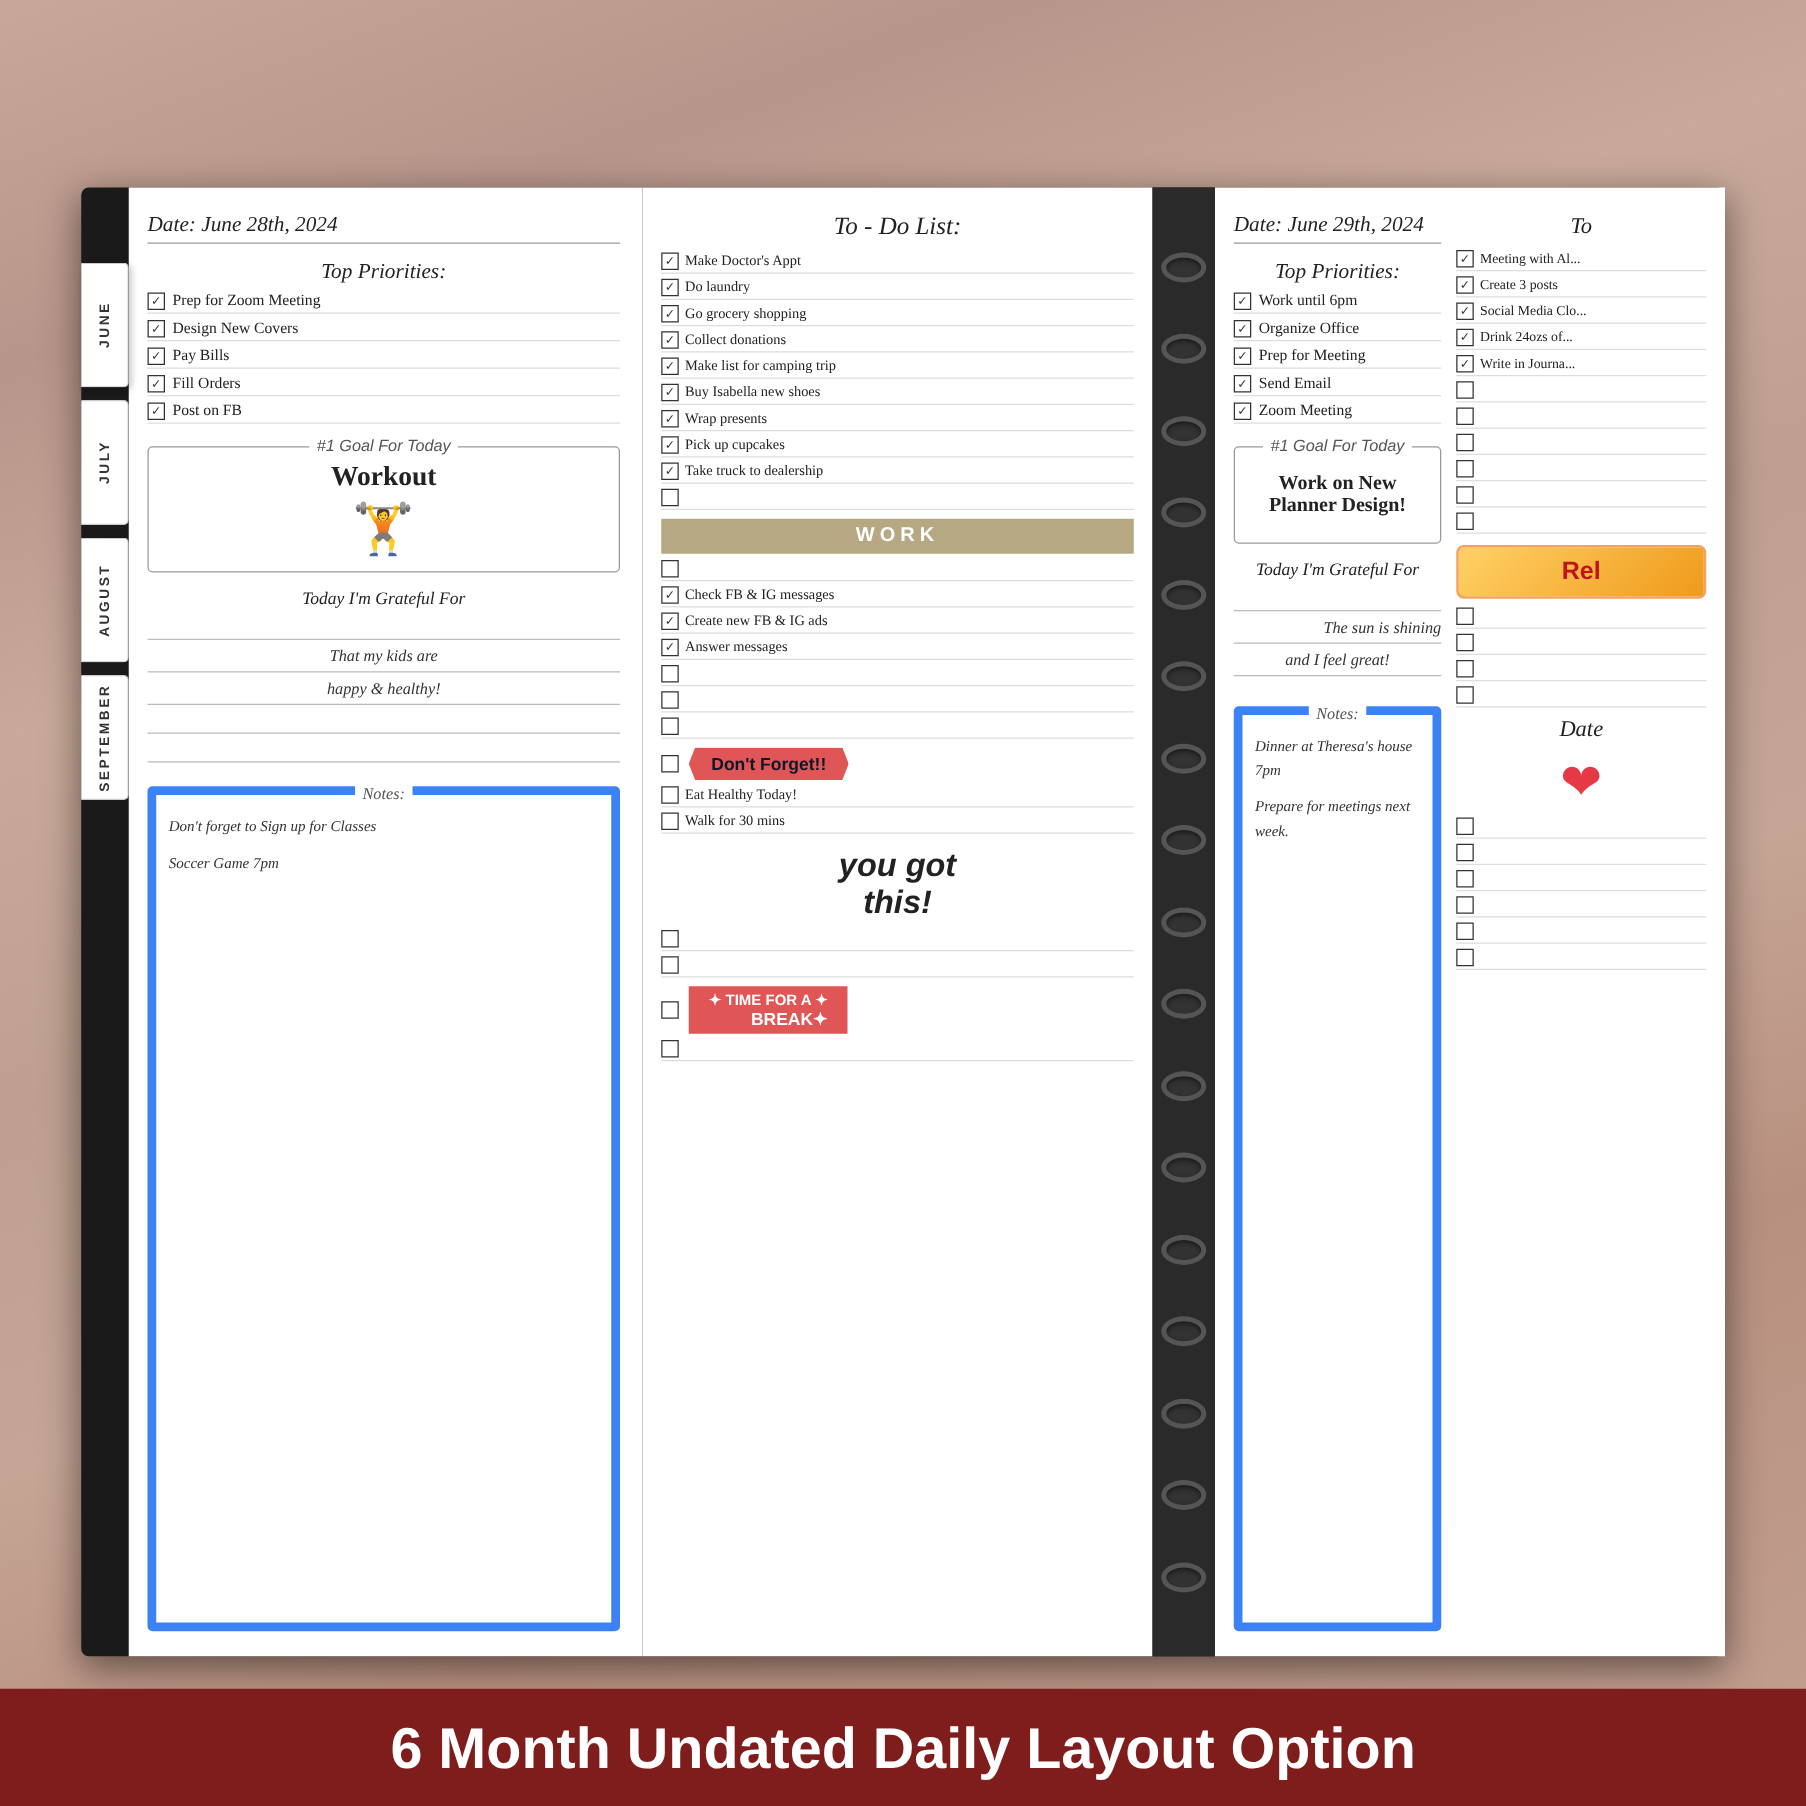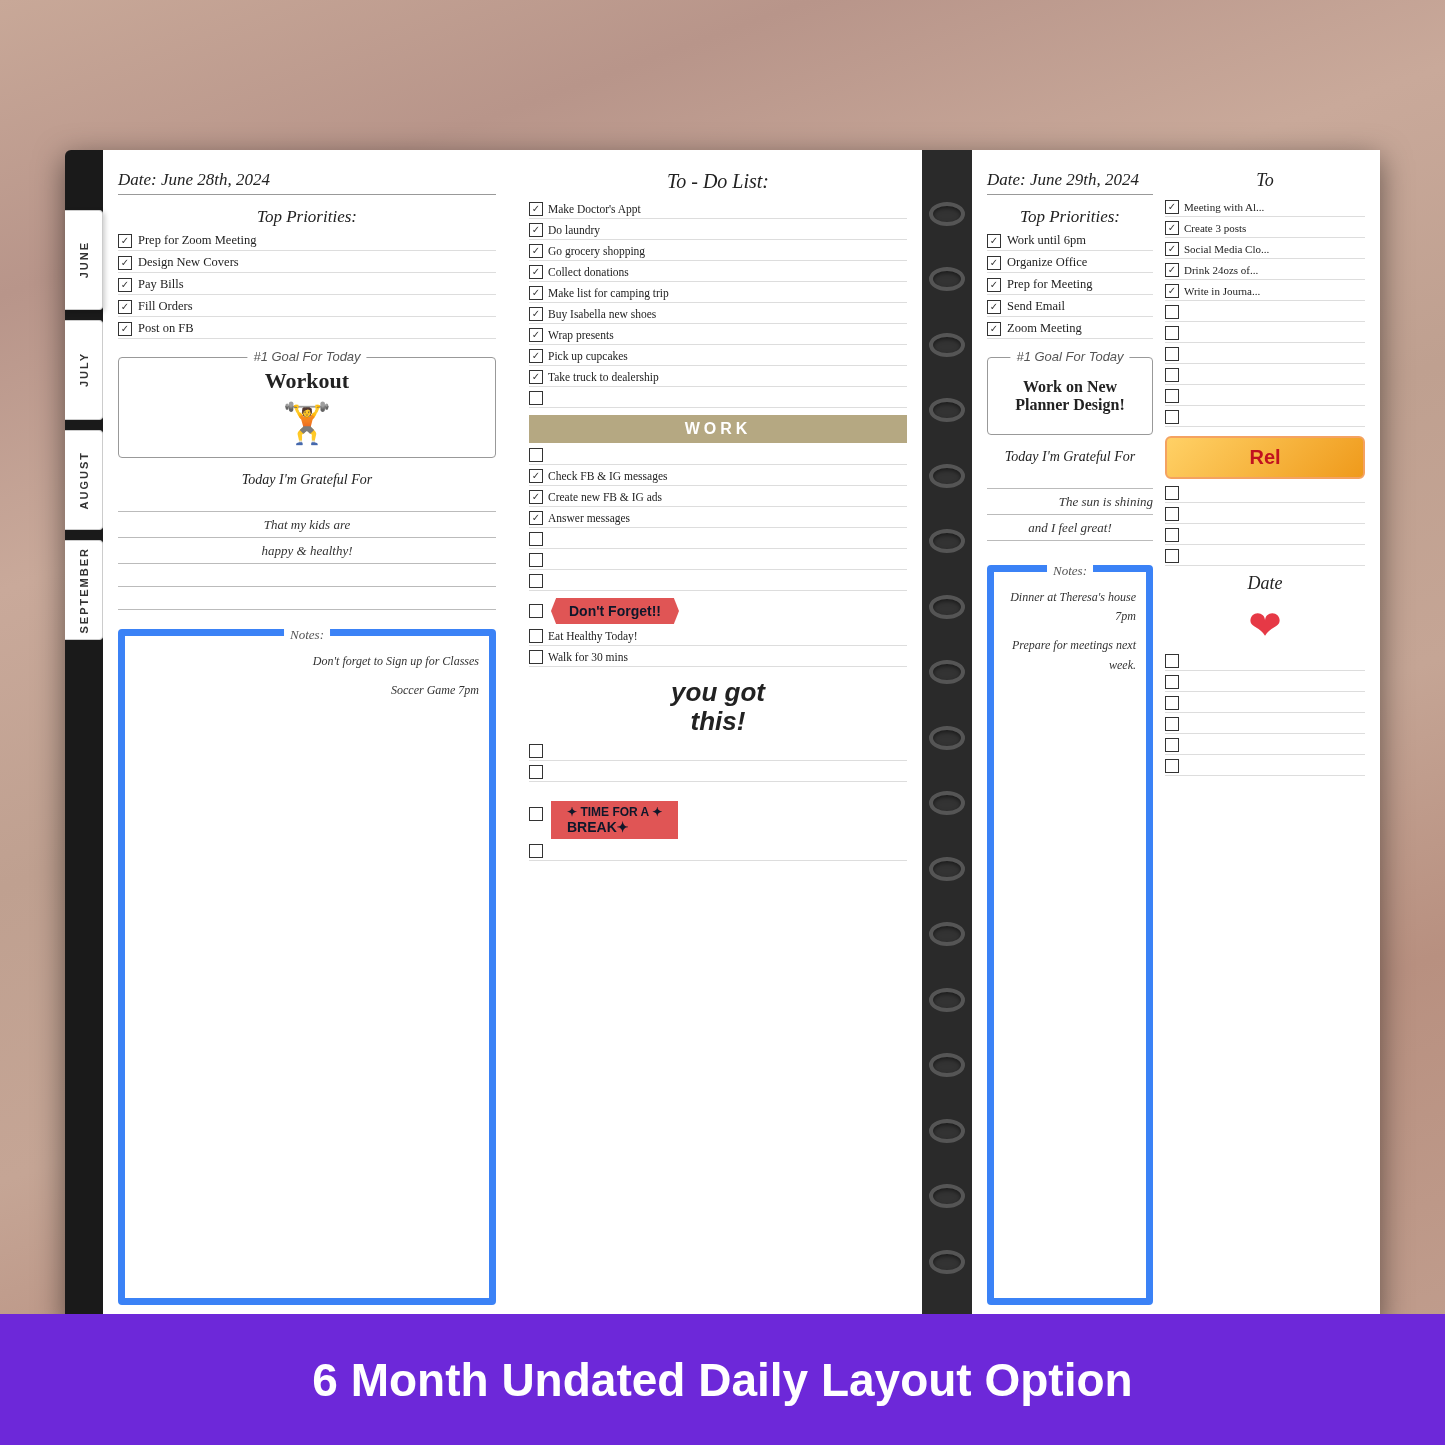--- a/index.html
+++ b/index.html
@@ -23,22 +23,22 @@
         #bfa090 45%, #c5a595 60%,
         #b89080 75%, #c2a090 100%
       );
       z-index: 0;
     }
 
     
     .bottom-label {
       position: absolute;
       bottom: 0; left: 0; right: 0;
-      height: 131px;
-      background: #6d28d9;
+      height: 94px;
+      background: #7f1d1d;
       display: flex;
       align-items: center;
       justify-content: center;
       z-index: 10;
     }
     .bottom-label span {
       color: white;
       font-size: 46px;
       font-weight: 700;
       font-family: Arial, sans-serif;
@@ -285,21 +285,21 @@
       left: 50%;
       transform: translateX(-50%);
       background: white;
       padding: 0 6px;
     }
     .notes-text {
       font-family: 'Georgia', serif;
       font-style: italic;
       font-size: 12px;
       color: #333;
-      text-align: right;
+      text-align: left;
       margin-top: 6px;
       line-height: 1.6;
     }
 
     
     .todo-title {
       font-family: 'Georgia', serif;
       font-style: italic;
       font-size: 20px;
       text-align: center;
@@ -524,21 +524,21 @@
 
       <div class="todo-item">
         <div class="check-box"></div>
       </div>
       <div class="todo-item">
         <div class="check-box"></div>
       </div>
 
       <div style="display:flex; align-items:center; gap:8px; margin: 4px 0;">
         <div class="check-box"></div>
-        <div style="background:#e05555; color:#0f172a; padding: 4px 16px; font-size:12px; font-weight:700; font-family:Arial,sans-serif; text-align:left;margin-top:12px;">
+        <div style="background:#e05555; color:#ffffff; padding: 4px 16px; font-size:12px; font-weight:700; font-family:Arial,sans-serif; text-align:right;">
           ✦ TIME FOR A ✦<br><span style="font-size:14px;">BREAK✦</span>
         </div>
       </div>
 
       <div class="todo-item">
         <div class="check-box"></div>
       </div>
     </div>
 
     <div class="spiral">

